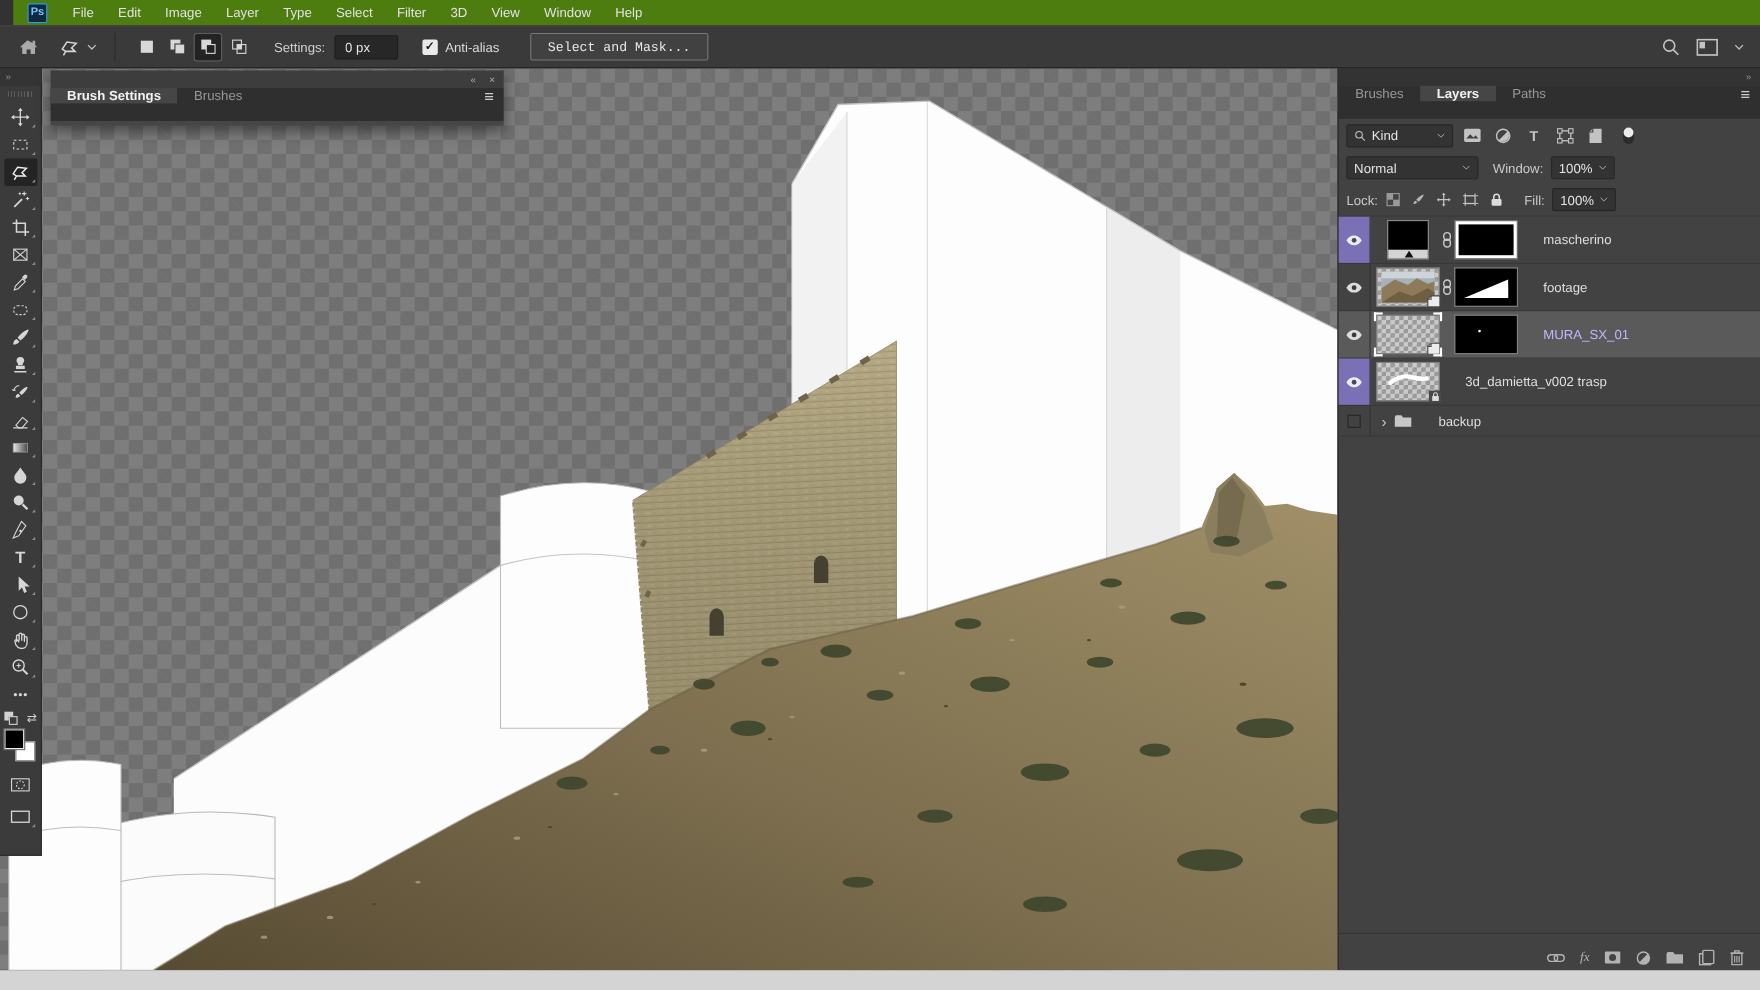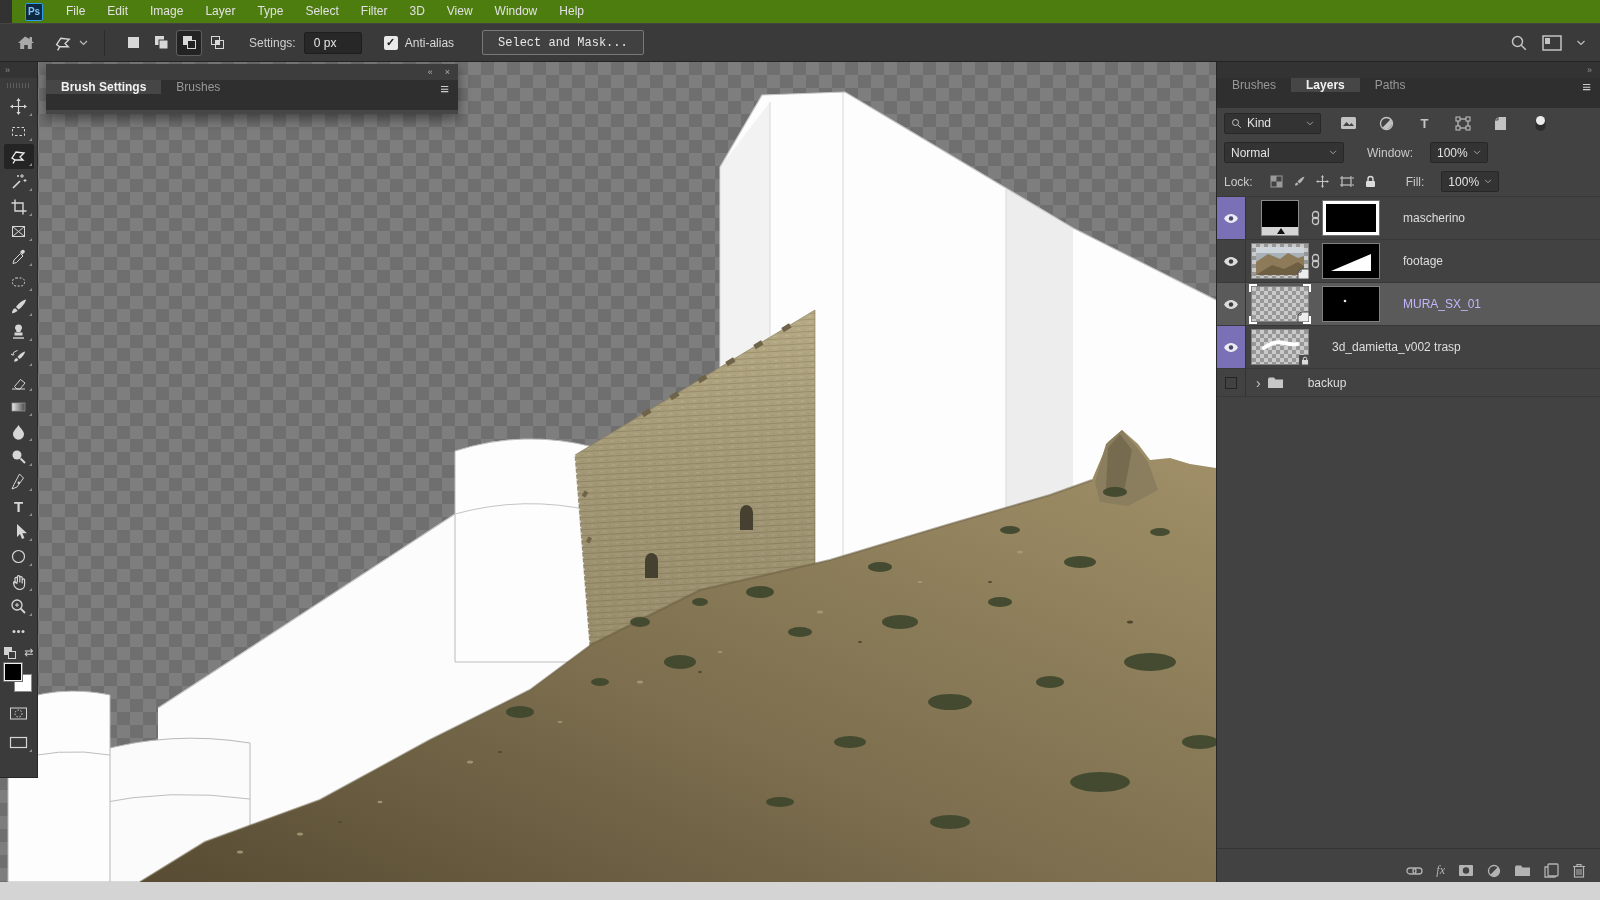--- a/index.html
+++ b/index.html
@@ -47,21 +47,21 @@
 .fp-header{height:16px;background:#3d3d3d;display:flex;justify-content:flex-end;align-items:center;gap:12px;padding:0 8px;color:#aeaeae;font-size:9px;line-height:16px}
 .tabs{height:30px;background:#2f2f2f;display:flex;align-items:flex-start}
 .tab{padding:0 15px;display:flex;align-items:center;color:#989898}
 .tab.active{background:#464646;color:#f2f2f2;font-weight:bold}
 .tab-menu{margin-left:auto;display:flex;align-items:center;padding-right:9px;color:#cccccc;font-size:15px}
 .fp-body{height:4px;background:#464646}
 
 .rightpanel{position:absolute;left:1216px;top:62px;width:384px;height:820px;background:#424242;border-left:1px solid #262626;display:flex;flex-direction:column;z-index:50}
 .dock-strip{height:16px;background:#333333;color:#989898;font-size:9px;line-height:16px;text-align:right;padding-right:9px;letter-spacing:-1px;flex:none}
 .rp-tabs{flex:none}
-.ctl-row{height:30px;display:flex;align-items:center;padding:0 7px;gap:17px;flex:none}
+.ctl-row{height:30px;display:flex;align-items:center;padding:0 7px;gap:7px;flex:none}
 .ctl-row.tight{height:29px}
 .box{height:21px;background:#333333;border:1px solid #272727;border-radius:2px;display:flex;align-items:center;padding:0 6px;gap:5px;color:#e3e3e3}
 .kind-box{width:97px}
 .blend-box{width:120px}
 .val-box{width:58px;justify-content:space-between}
 .box .grow{flex:1}
 .ficon{width:21px;display:flex;justify-content:center}
 .dimlabel{color:#c9c9c9}
 .lockicons{display:flex;gap:10px;align-items:center;margin-right:4px}
 

